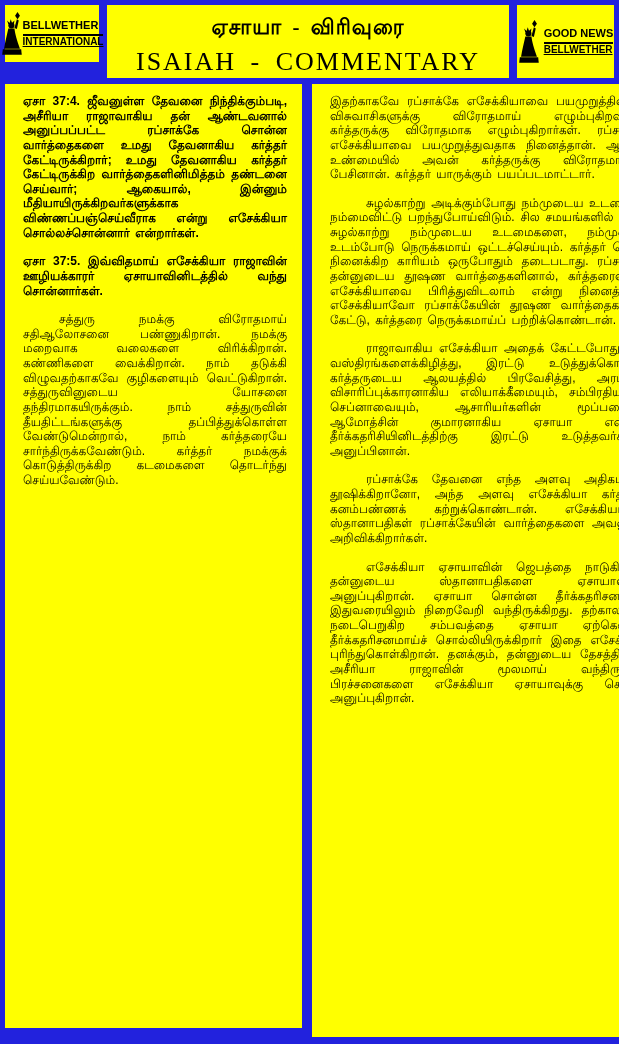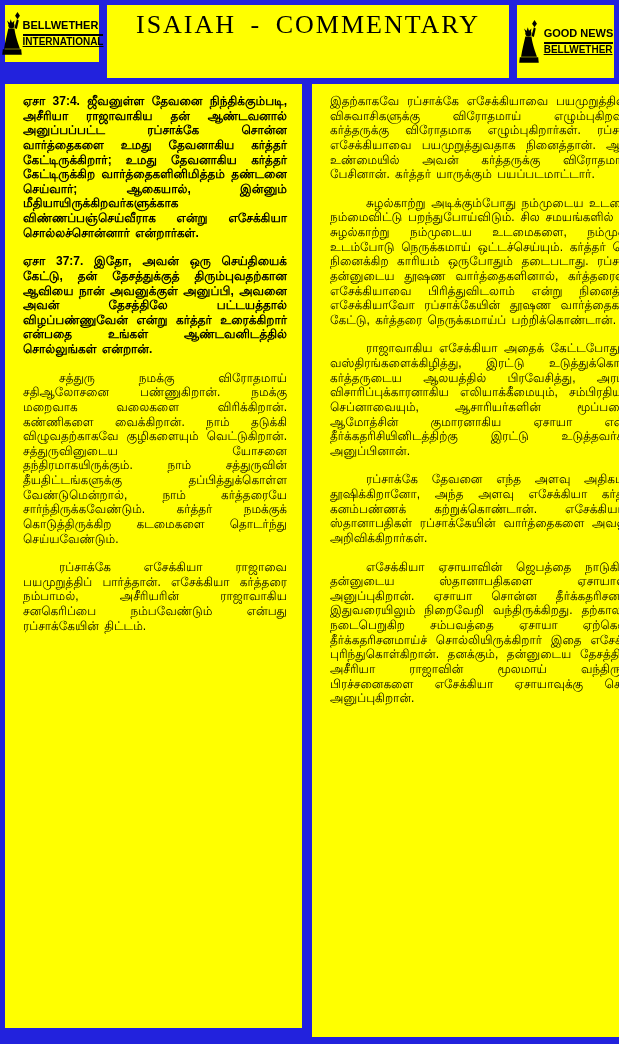--- a/index.html
+++ b/index.html
@@ -69,20 +69,21 @@
       <path d="M3 61 L33 61 L34 70 L2 70 Z"></path>
     </g>
   </svg>
   <div class="logo-text">
     <span class="logo-line1">BELLWETHER</span>
     <span class="logo-line2">INTERNATIONAL</span>
   </div>
 </div>
 
 <div id="title-box" class="panel">
+  <div class="title-tamil">ஏசாயா - விரிவுரை</div>
   <div class="title-english">ISAIAH - COMMENTARY</div>
 </div>
 
 <div id="logo-right" class="panel">
   <svg class="statue" width="22" height="48" viewBox="0 0 36 72" aria-hidden="true">
     <g fill="#000">
       <path d="M27 0 L31 6 L27 12 L23 6 Z"></path>
       <path d="M26 12 L22 26 L26 28 L29 14 Z"></path>
       <circle cx="17" cy="22" r="5"></circle>
       <path d="M12 20 L10 14 L14 18 L16 12 L18 18 L22 14 L21 20 Z"></path>
@@ -91,23 +92,22 @@
     </g>
   </svg>
   <div class="logo-text">
     <span class="logo-line1">GOOD NEWS</span>
     <span class="logo-line2">BELLWETHER</span>
   </div>
 </div>
 
 <div id="col-left" class="panel">
     <p class="para verse">ஏசா 37:4. ஜீவனுள்ள தேவனை நிந்திக்கும்படி, அசீரியா ராஜாவாகிய தன் ஆண்டவனால் அனுப்பப்பட்ட ரப்சாக்கே சொன்ன வார்த்தைகளை உமது தேவனாகிய கர்த்தர் கேட்டிருக்கிறார்; உமது தேவனாகிய கர்த்தர் கேட்டிருக்கிற வார்த்தைகளினிமித்தம் தண்டனை செய்வார்; ஆகையால், இன்னும் மீதியாயிருக்கிறவர்களுக்காக விண்ணப்பஞ்செய்வீராக என்று எசேக்கியா சொல்லச்சொன்னார் என்றார்கள்.</p>
-    <p class="para verse">ஏசா 37:7. இதோ, அவன் ஒரு செய்தியைக் கேட்டு, தன் தேசத்துக்குத் திரும்புவதற்கான ஆவியை நான் அவனுக்குள் அனுப்பி, அவனை அவன் தேசத்திலே பட்டயத்தால் விழப்பண்ணுவேன் என்று கர்த்தர் உரைக்கிறார் என்பதை உங்கள் ஆண்டவனிடத்தில் சொல்லுங்கள் என்றான்.</p>
+    <p class="para verse">ஏசா 37:5. இவ்விதமாய் எசேக்கியா ராஜாவின் ஊழியக்காரர் ஏசாயாவினிடத்தில் வந்து சொன்னார்கள்.</p>
     <p class="para commentary indent">சத்துரு நமக்கு விரோதமாய் சதிஆலோசனை பண்ணுகிறான். நமக்கு மறைவாக வலைகளை விரிக்கிறான். கண்ணிகளை வைக்கிறான். நாம் தடுக்கி விழுவதற்காகவே குழிகளையும் வெட்டுகிறான். சத்துருவினுடைய யோசனை தந்திரமாகயிருக்கும். நாம் சத்துருவின் தீயதிட்டங்களுக்கு தப்பித்துக்கொள்ள வேண்டுமென்றால், நாம் கர்த்தரையே சார்ந்திருக்கவேண்டும். கர்த்தர் நமக்குக் கொடுத்திருக்கிற கடமைகளை தொடர்ந்து செய்யவேண்டும்.</p>
-    <p class="para commentary indent">ரப்சாக்கே எசேக்கியா ராஜாவை பயமுறுத்திப் பார்த்தான். எசேக்கியா கர்த்தரை நம்பாமல், அசீரியரின் ராஜாவாகிய சனகெரிப்பை நம்பவேண்டும் என்பது ரப்சாக்கேயின் திட்டம்.</p>
   </div>
 <div id="col-right" class="panel">
     <p class="para commentary">இதற்காகவே ரப்சாக்கே எசேக்கியாவை பயமுறுத்தினான். விசுவாசிகளுக்கு விரோதமாய் எழும்புகிறவர்கள் கர்த்தருக்கு விரோதமாக எழும்புகிறார்கள். ரப்சாக்கே எசேக்கியாவை பயமுறுத்துவதாக நினைத்தான். ஆனால் உண்மையில் அவன் கர்த்தருக்கு விரோதமாகவே பேசினான். கர்த்தர் யாருக்கும் பயப்படமாட்டார்.</p>
     <p class="para commentary indent">சுழல்காற்று அடிக்கும்போது நம்முடைய உடமைகள் நம்மைவிட்டு பறந்துபோய்விடும். சில சமயங்களில் அதே சுழல்காற்று நம்முடைய உடமைகளை, நம்முடைய உடம்போடு நெருக்கமாய் ஒட்டச்செய்யும். கர்த்தர் செய்ய நினைக்கிற காரியம் ஒருபோதும் தடைபடாது. ரப்சாக்கே தன்னுடைய தூஷண வார்த்தைகளினால், கர்த்தரைவிட்டு எசேக்கியாவை பிரித்துவிடலாம் என்று நினைத்தான். எசேக்கியாவோ ரப்சாக்கேயின் தூஷண வார்த்தைகளைக் கேட்டு, கர்த்தரை நெருக்கமாய்ப் பற்றிக்கொண்டான்.</p>
     <p class="para commentary indent">ராஜாவாகிய எசேக்கியா அதைக் கேட்டபோது, தன் வஸ்திரங்களைக்கிழித்து, இரட்டு உடுத்துக்கொண்டு, கர்த்தருடைய ஆலயத்தில் பிரவேசித்து, அரமனை விசாரிப்புக்காரனாகிய எலியாக்கீமையும், சம்பிரதியாகிய செப்னாவையும், ஆசாரியர்களின் மூப்பரையும், ஆமோத்சின் குமாரனாகிய ஏசாயா என்னும் தீர்க்கதரிசியினிடத்திற்கு இரட்டு உடுத்தவர்களாக அனுப்பினான்.</p>
     <p class="para commentary indent">ரப்சாக்கே தேவனை எந்த அளவு அதிகமாய்த் தூஷிக்கிறானோ, அந்த அளவு எசேக்கியா கர்த்தரை கனம்பண்ணக் கற்றுக்கொண்டான். எசேக்கியாவின் ஸ்தானாபதிகள் ரப்சாக்கேயின் வார்த்தைகளை அவனுக்கு அறிவிக்கிறார்கள்.</p>
     <p class="para commentary indent">எசேக்கியா ஏசாயாவின் ஜெபத்தை நாடுகிறான். தன்னுடைய ஸ்தானாபதிகளை ஏசாயாவிடம் அனுப்புகிறான். ஏசாயா சொன்ன தீர்க்கதரிசனங்கள் இதுவரையிலும் நிறைவேறி வந்திருக்கிறது. தற்காலத்தில் நடைபெறுகிற சம்பவத்தை ஏசாயா ஏற்கெனவே தீர்க்கதரிசனமாய்ச் சொல்லியிருக்கிறார் இதை எசேக்கியா புரிந்துகொள்கிறான். தனக்கும், தன்னுடைய தேசத்திற்கும் அசீரியா ராஜாவின் மூலமாய் வந்திருக்கும் பிரச்சனைகளை எசேக்கியா ஏசாயாவுக்கு சொல்லி அனுப்புகிறான்.</p>
   </div>
 
 </body></html>

